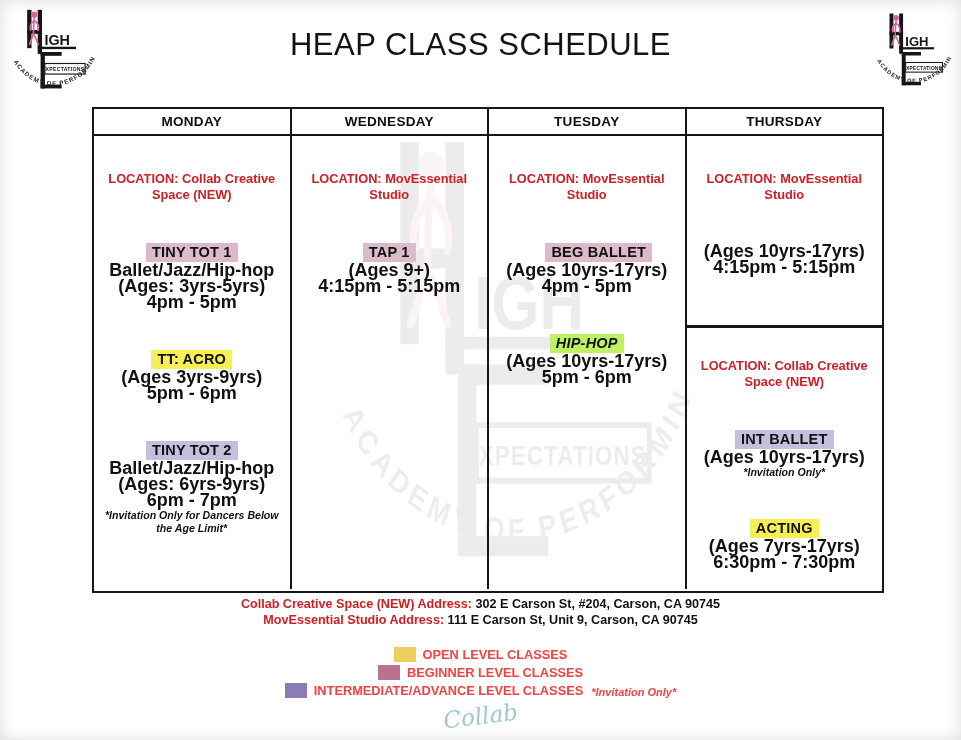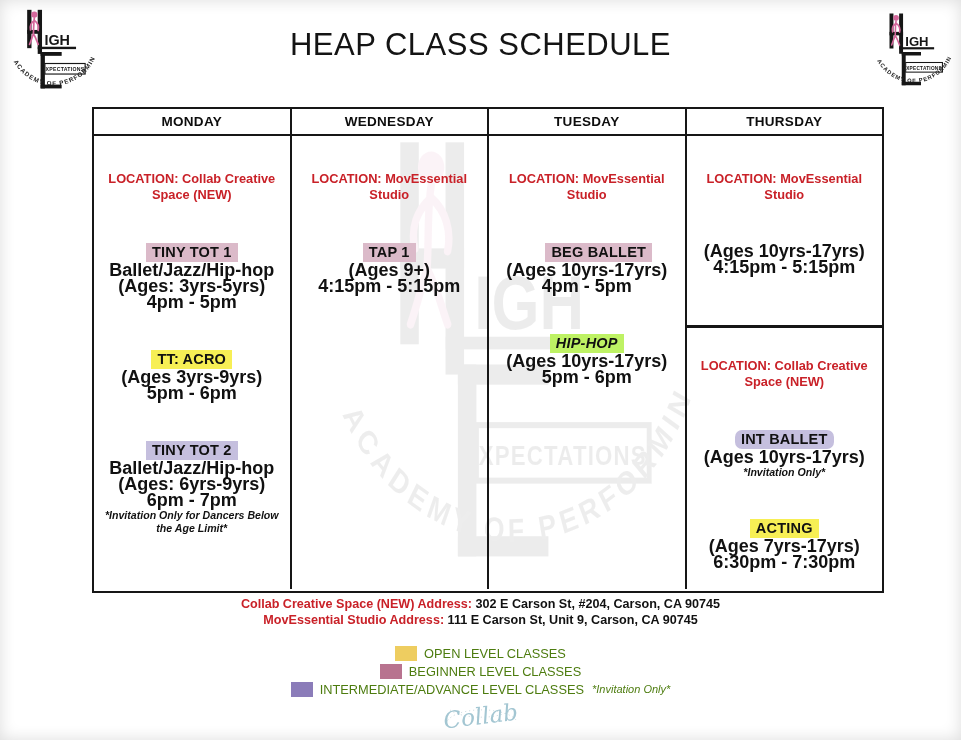--- a/index.html
+++ b/index.html
@@ -57,22 +57,22 @@
   }
   
   .addresses{
     position:absolute; top:597px; left:0; width:100%; text-align:center;
     font-weight:bold; font-size:12.6px; line-height:15.5px; z-index:1;
   }
   .address-label{ color:var(--red,#c92128); }
   .address-value{ color:#111; }
   .legend{ position:absolute; top:644px; left:0; width:100%; z-index:1; }
   .legend-row{
-    display:flex; align-items:center; justify-content:center; height:18px;
-    font-weight:normal; font-size:12.8px; color:#4d7c0f;
+    display:flex; align-items:flex-end; justify-content:center; height:18px;
+    font-weight:bold; font-size:12.8px; color:#ef4444;
   }
   .legend-swatch{ width:22px; height:15px; margin-right:7px; display:inline-block; }
   .legend-note{ font-style:italic; font-size:11px; margin-left:8px; }
   .collab-signature{
     position:absolute; left:50%; top:694px; transform:translateX(-50%);
     z-index:1; text-align:center;
   }
 </style>
 </head>
 <body>
@@ -183,21 +183,21 @@
           <div class="section split-top">
             <div class="location-line"><span>LOCATION: </span><span>MovEssential Studio</span></div>
             <div class="class-block">
               <div class="class-line">(Ages 10yrs-17yrs)</div>
               <div class="class-line">4:15pm - 5:15pm</div>
             </div>
           </div>
           <div class="section split-bottom">
             <div class="location-line"><span>LOCATION: </span><span>Collab Creative Space (NEW)</span></div>
             <div class="class-block">
-              <div><span class="class-name" style="background: rgb(197, 191, 222); border-radius: 7px;">INT BALLET</span></div>
+              <div><span class="class-name" style="background: rgb(197, 191, 222);">INT BALLET</span></div>
               <div class="class-line">(Ages 10yrs-17yrs)</div>
               <div class="class-note">*Invitation Only*</div>
             </div>
             <div class="class-block">
               <div><span class="class-name" style="background: rgb(247, 239, 85);">ACTING</span></div>
               <div class="class-line">(Ages 7yrs-17yrs)</div>
               <div class="class-line">6:30pm - 7:30pm</div>
             </div>
           </div>
         </div>

